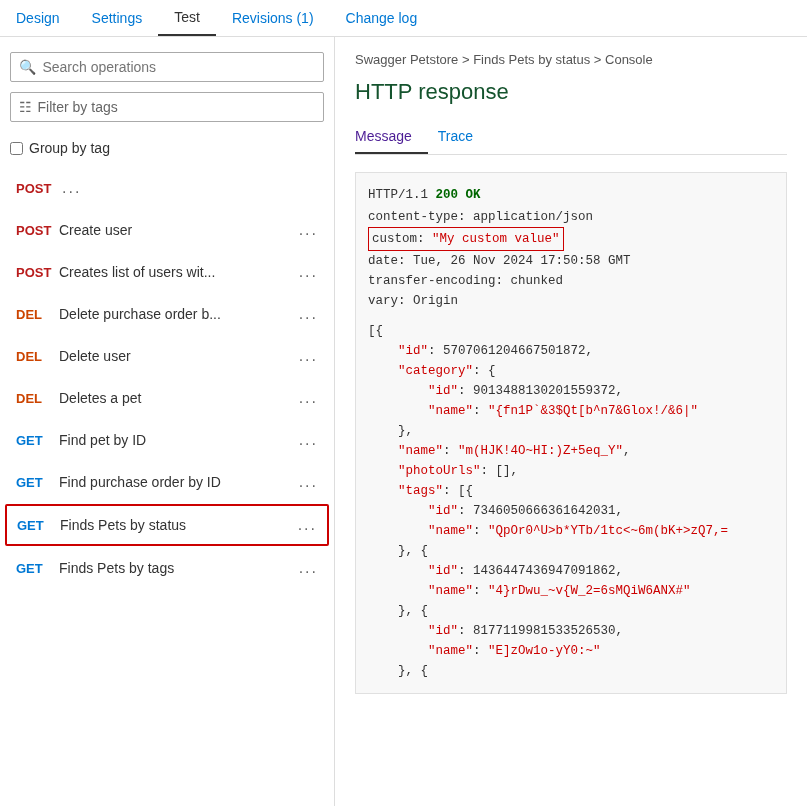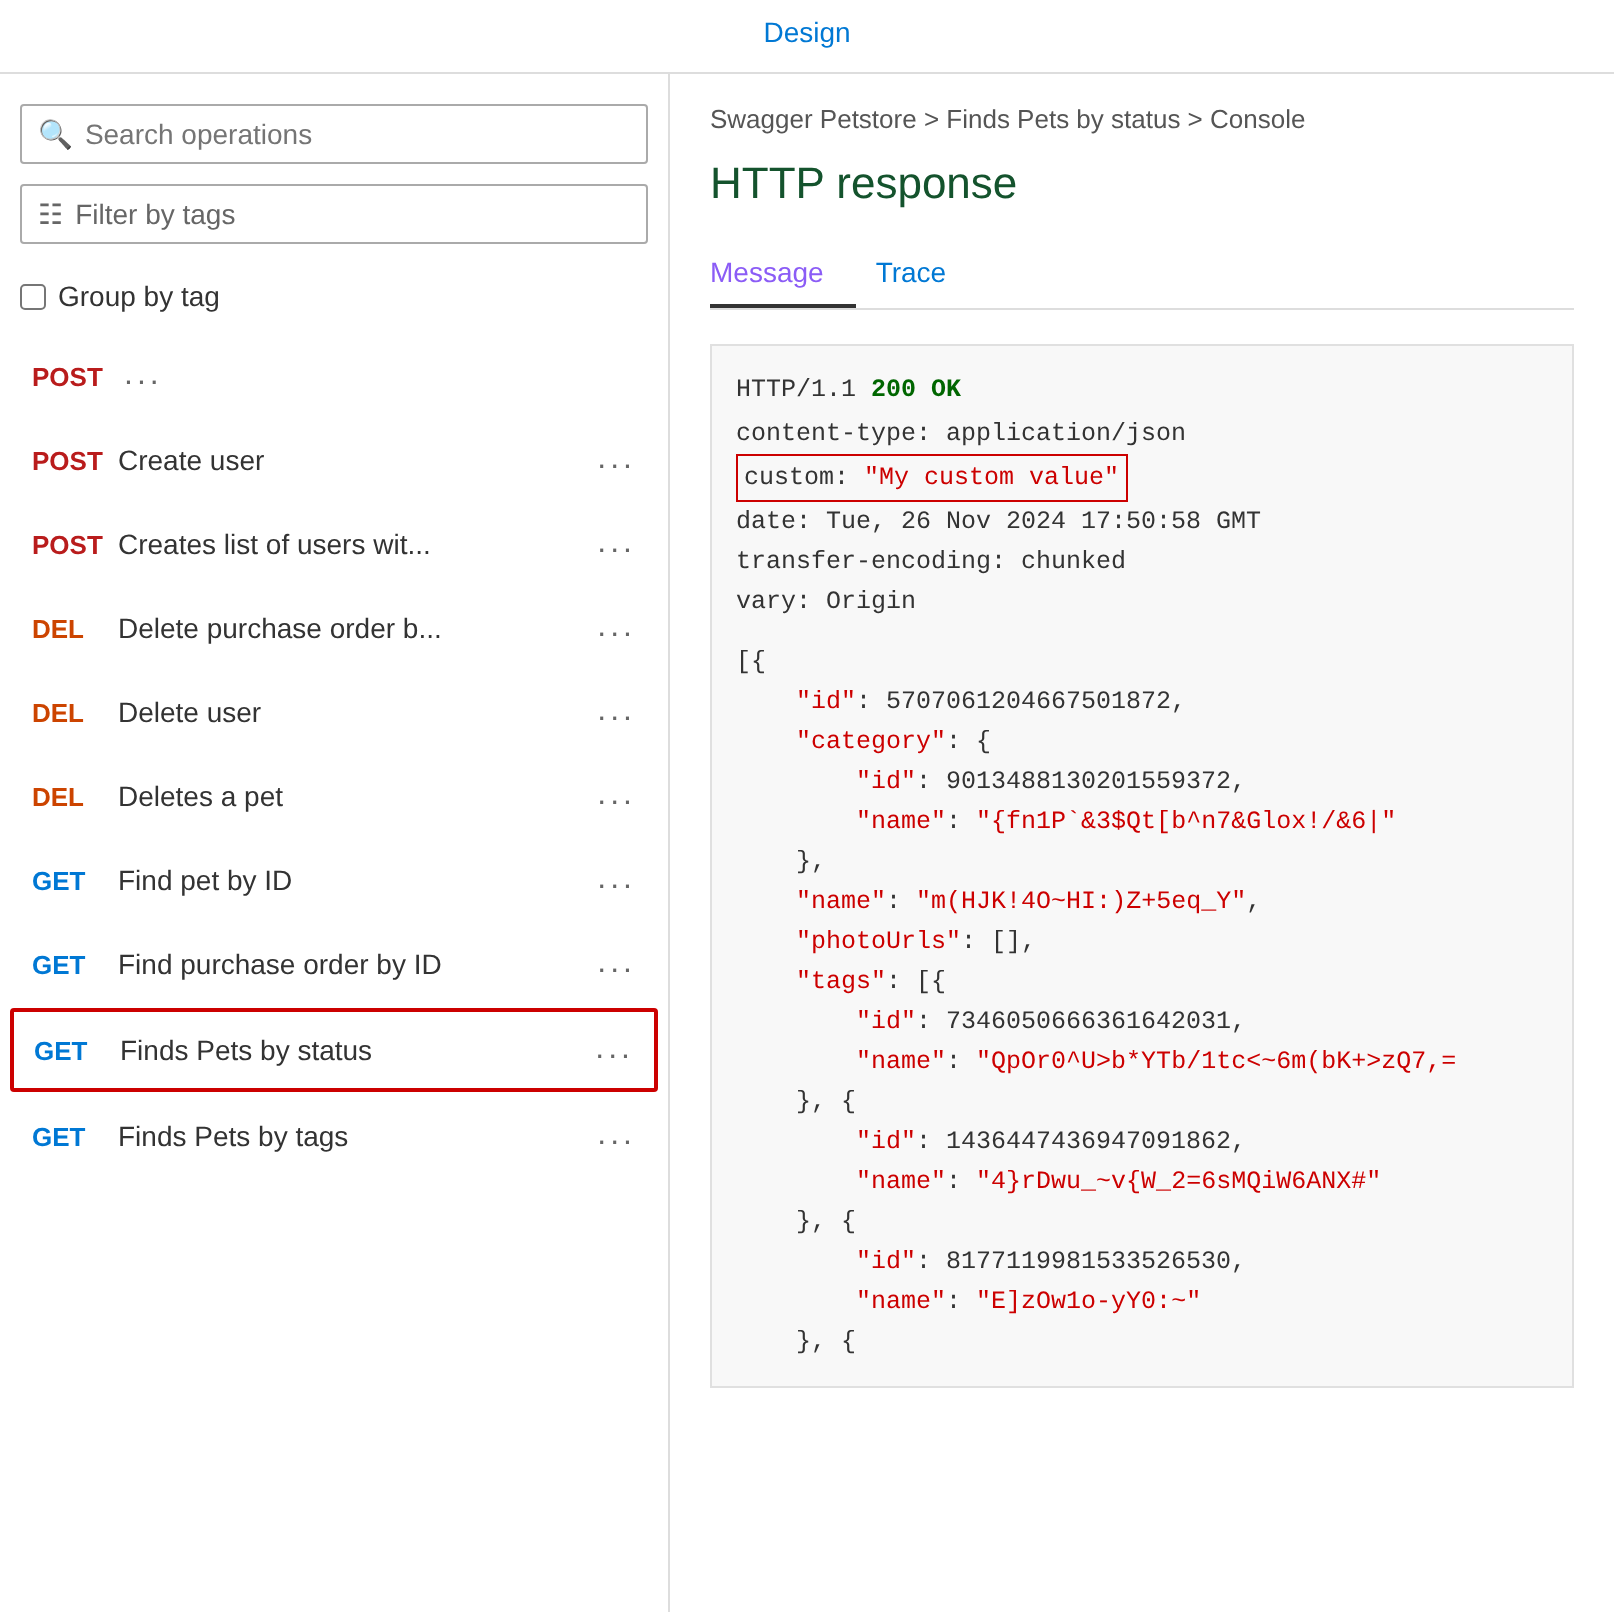--- a/index.html
+++ b/index.html
@@ -5,21 +5,20 @@
     * { box-sizing: border-box; margin: 0; padding: 0; }
     body { font-family: 'Segoe UI', Arial, sans-serif; font-size: 14px; color: #333; background: #fff; overflow: hidden; }
 
     
     .top-nav {
       display: flex;
       align-items: center;
       border-bottom: 1px solid #ddd;
       padding: 0 0;
       height: 37px;
-      flex-direction: column;
     }
     .nav-tab {
       padding: 8px 16px;
       cursor: pointer;
       color: #0078d4;
       font-size: 14px;
       text-decoration: none;
       height: 100%;
       display: flex;
       align-items: center;
@@ -155,21 +154,21 @@
     }
     .resp-tab {
       padding: 8px 16px 8px 0;
       cursor: pointer;
       font-size: 14px;
       color: #555;
       margin-right: 10px;
       border-bottom: 2px solid transparent;
     }
     .resp-tab.active {
-      color: #8b5cf6;
+      color: #4c1d95;
       border-bottom: 2px solid #333;
     }
     .resp-tab.trace-tab {
       color: #0078d4;
     }
 
     
     .response-body {
       background: #f8f8f8;
       padding: 12px;

